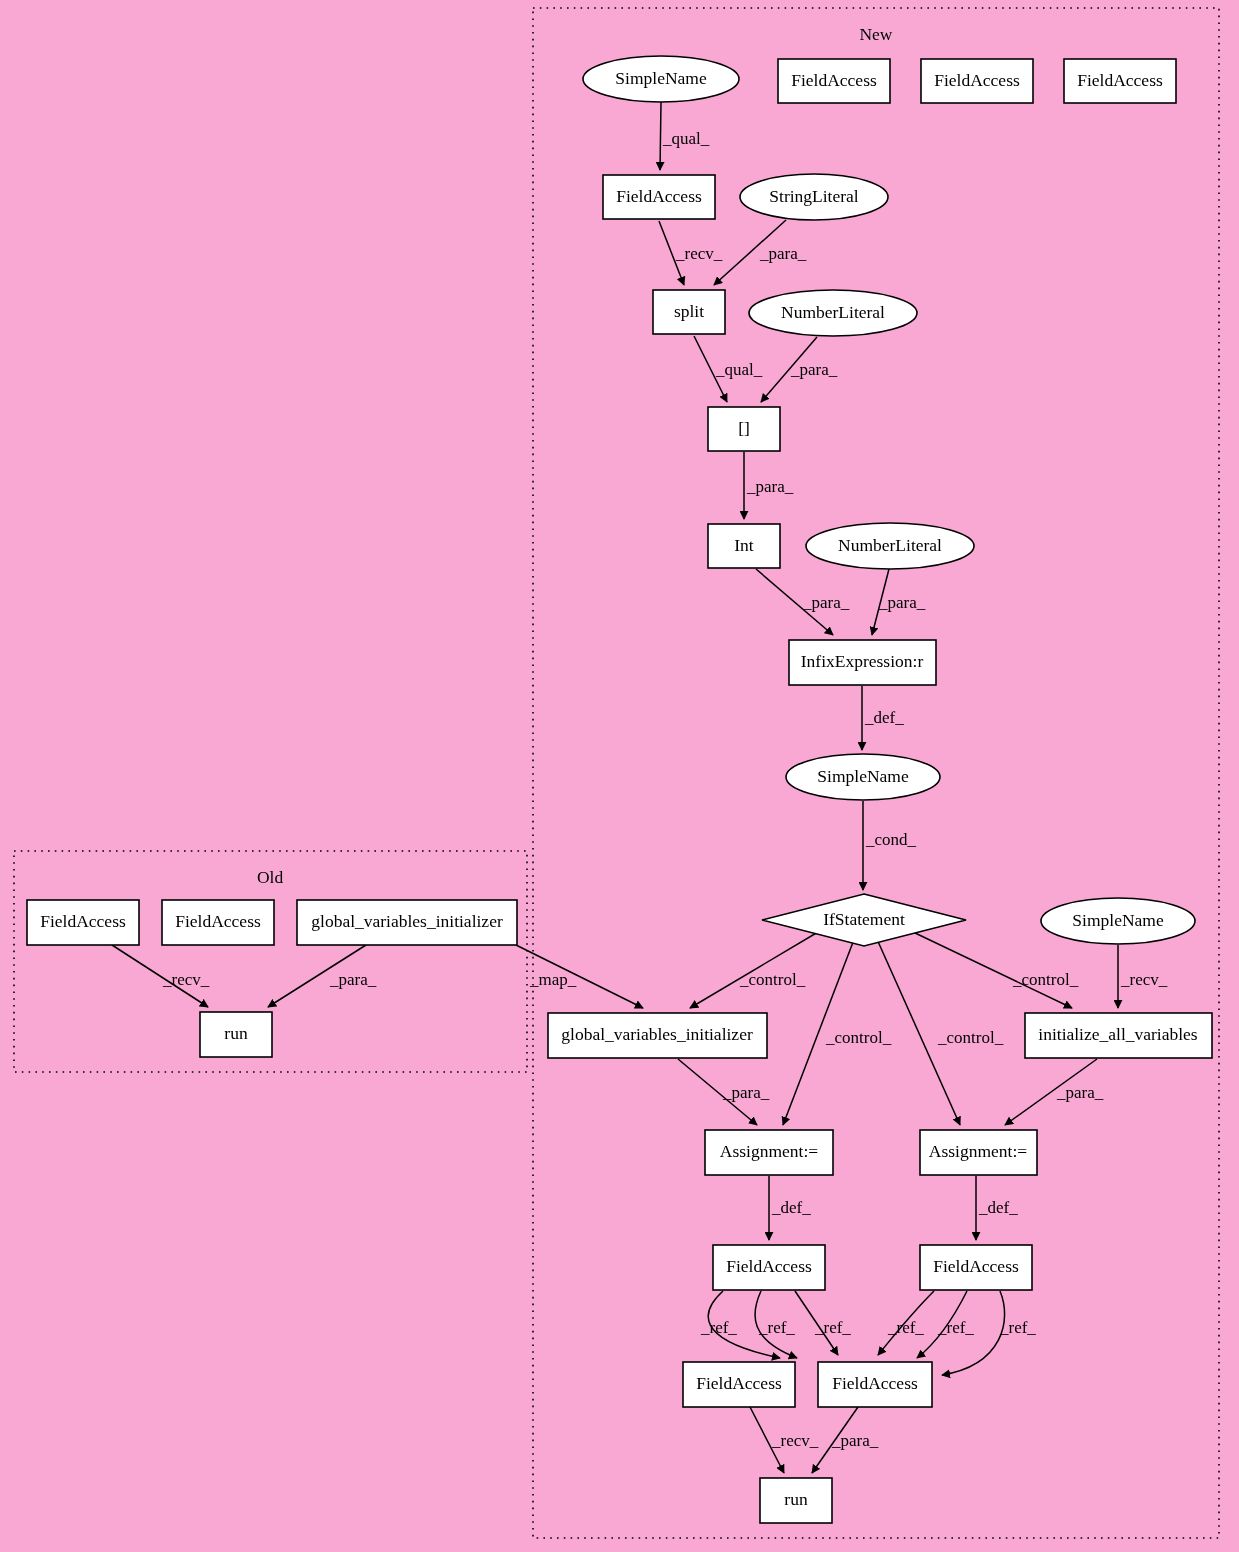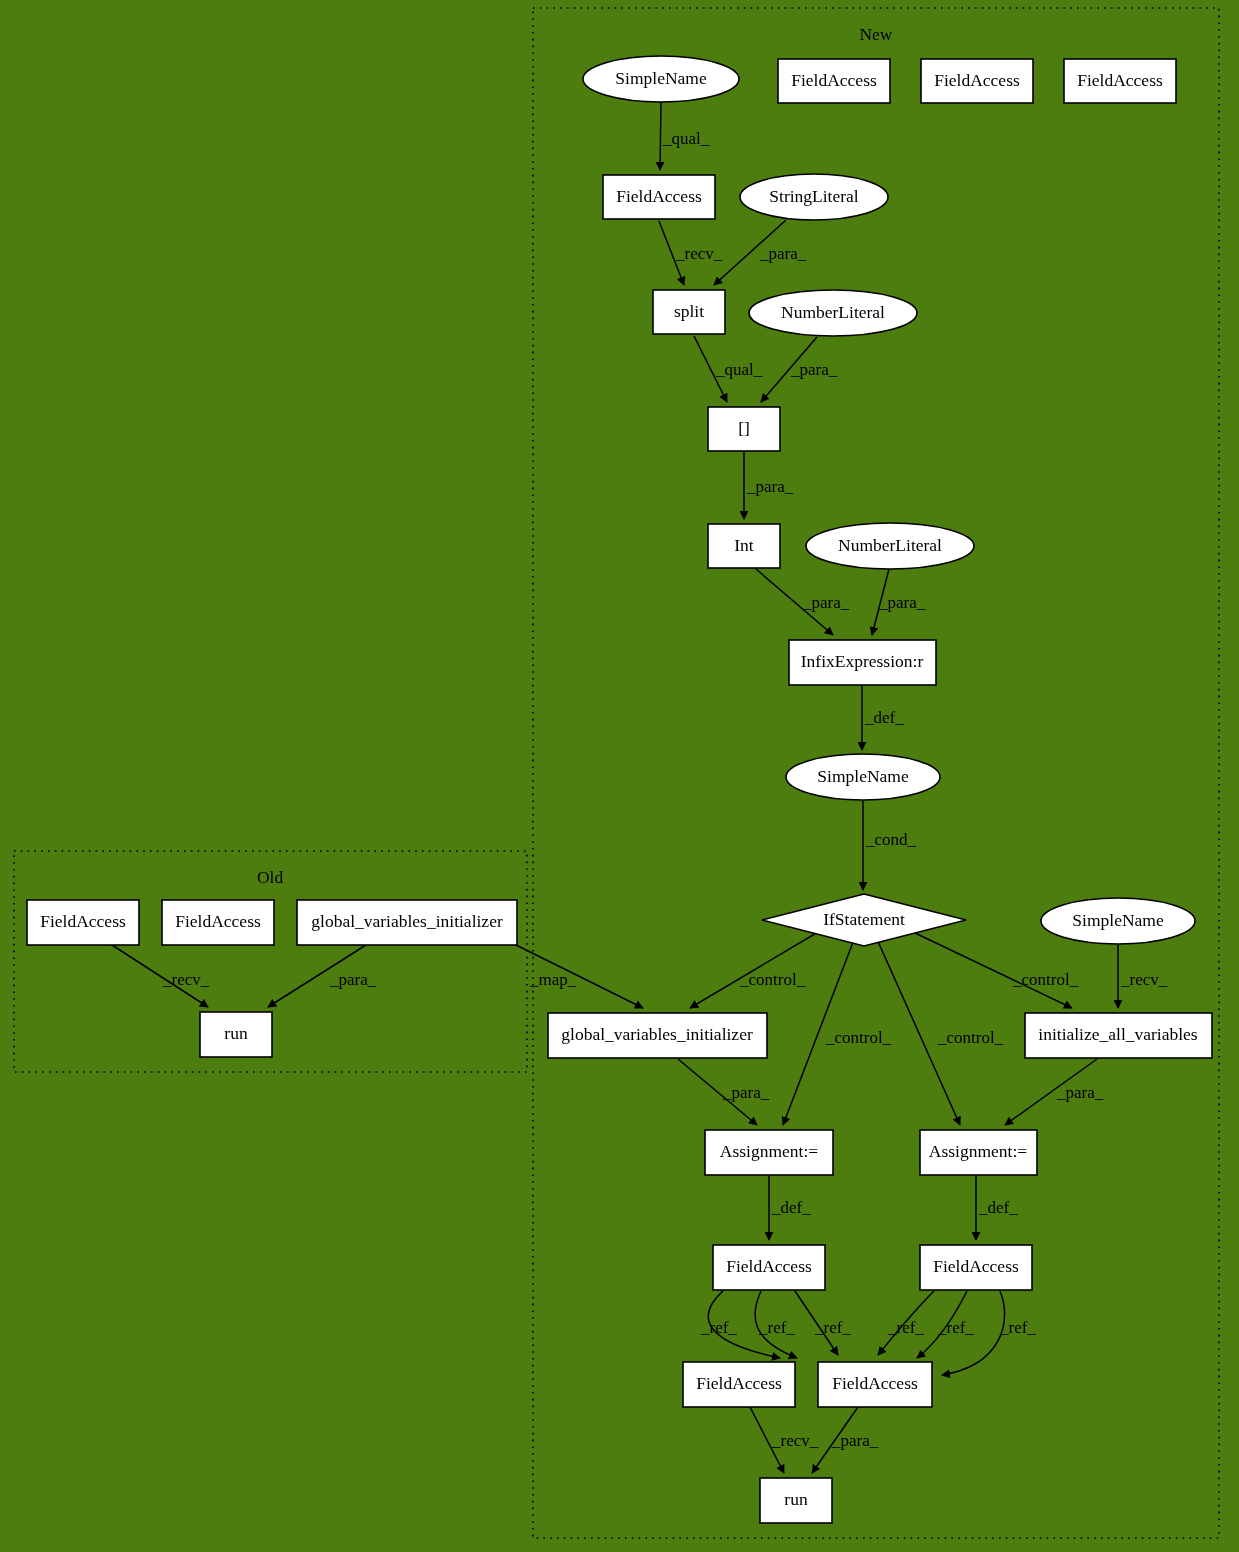--- a/index.html
+++ b/index.html
@@ -4,21 +4,21 @@
 <style>
   html, body {
     margin: 0;
     padding: 0;
     background: #ffffff;
   }
   #canvas {
     position: relative;
     width: 1239px;
     height: 1552px;
-    background: #4d7c0f;
+    background: #f9a8d4;
     font-family: "Liberation Serif", "DejaVu Serif", serif;
     overflow: hidden;
   }
   svg.graph {
     position: absolute;
     top: 0;
     left: 0;
     width: 1239px;
     height: 1552px;
   }

